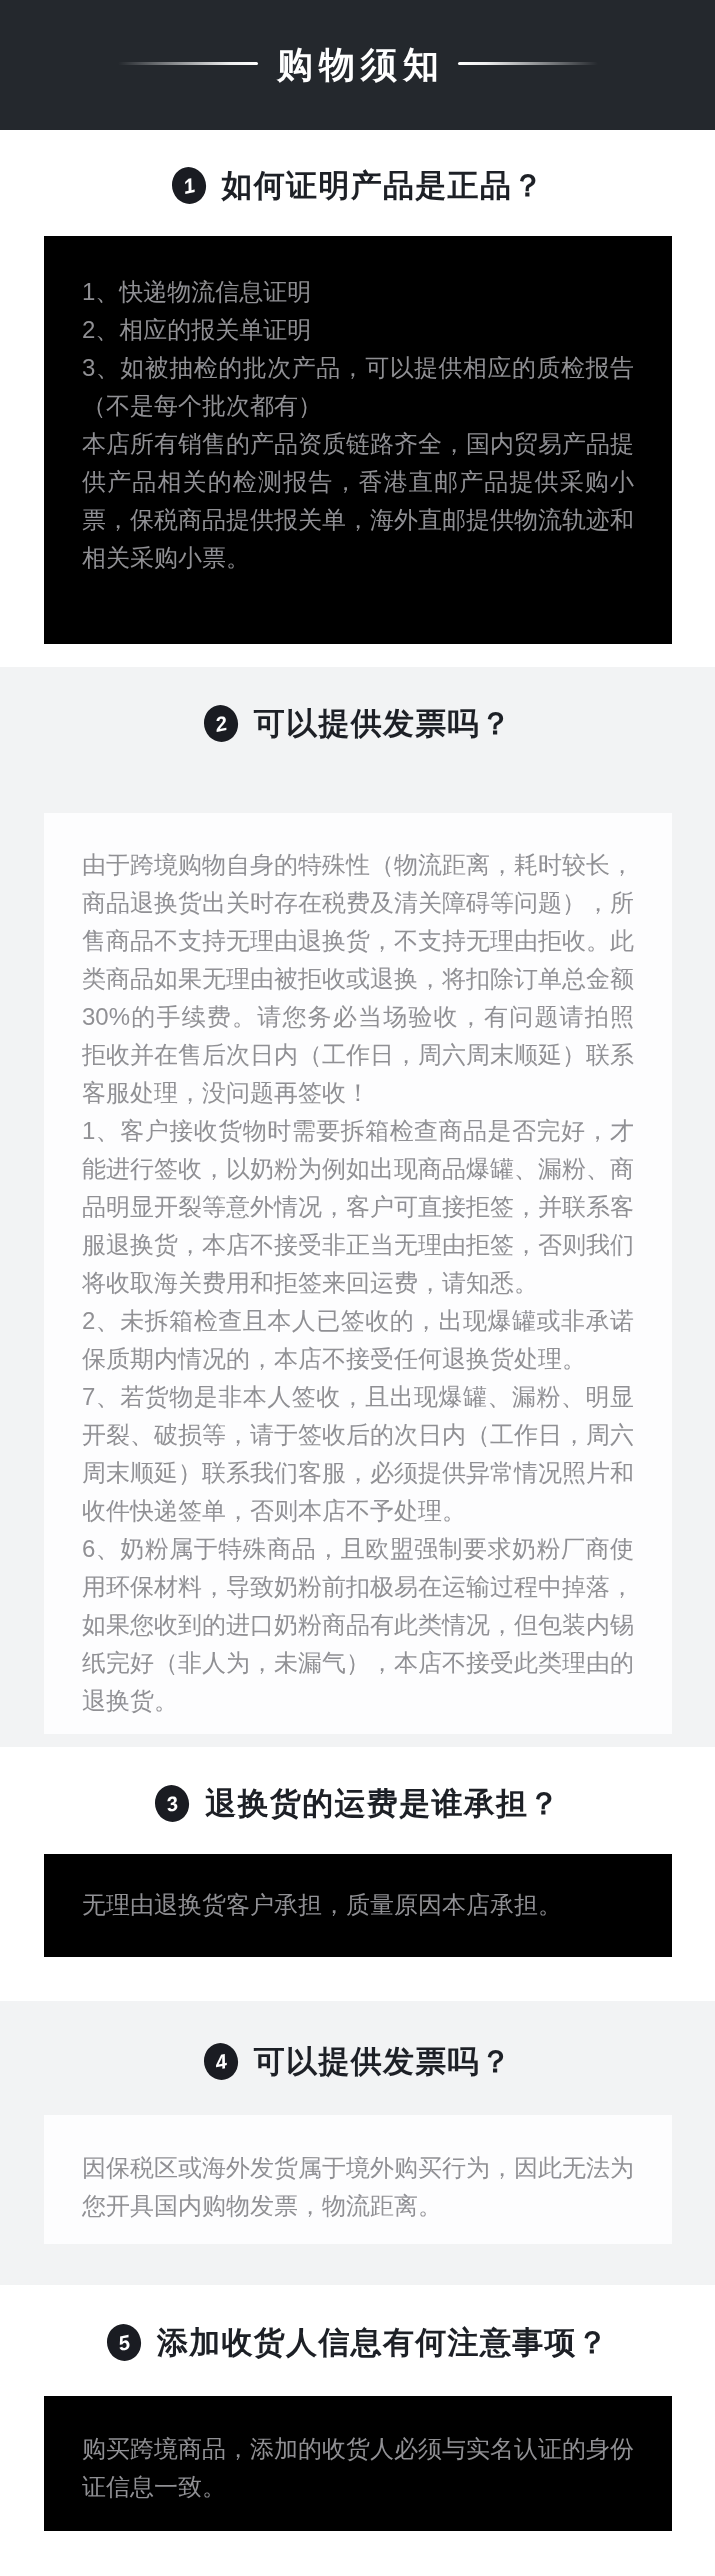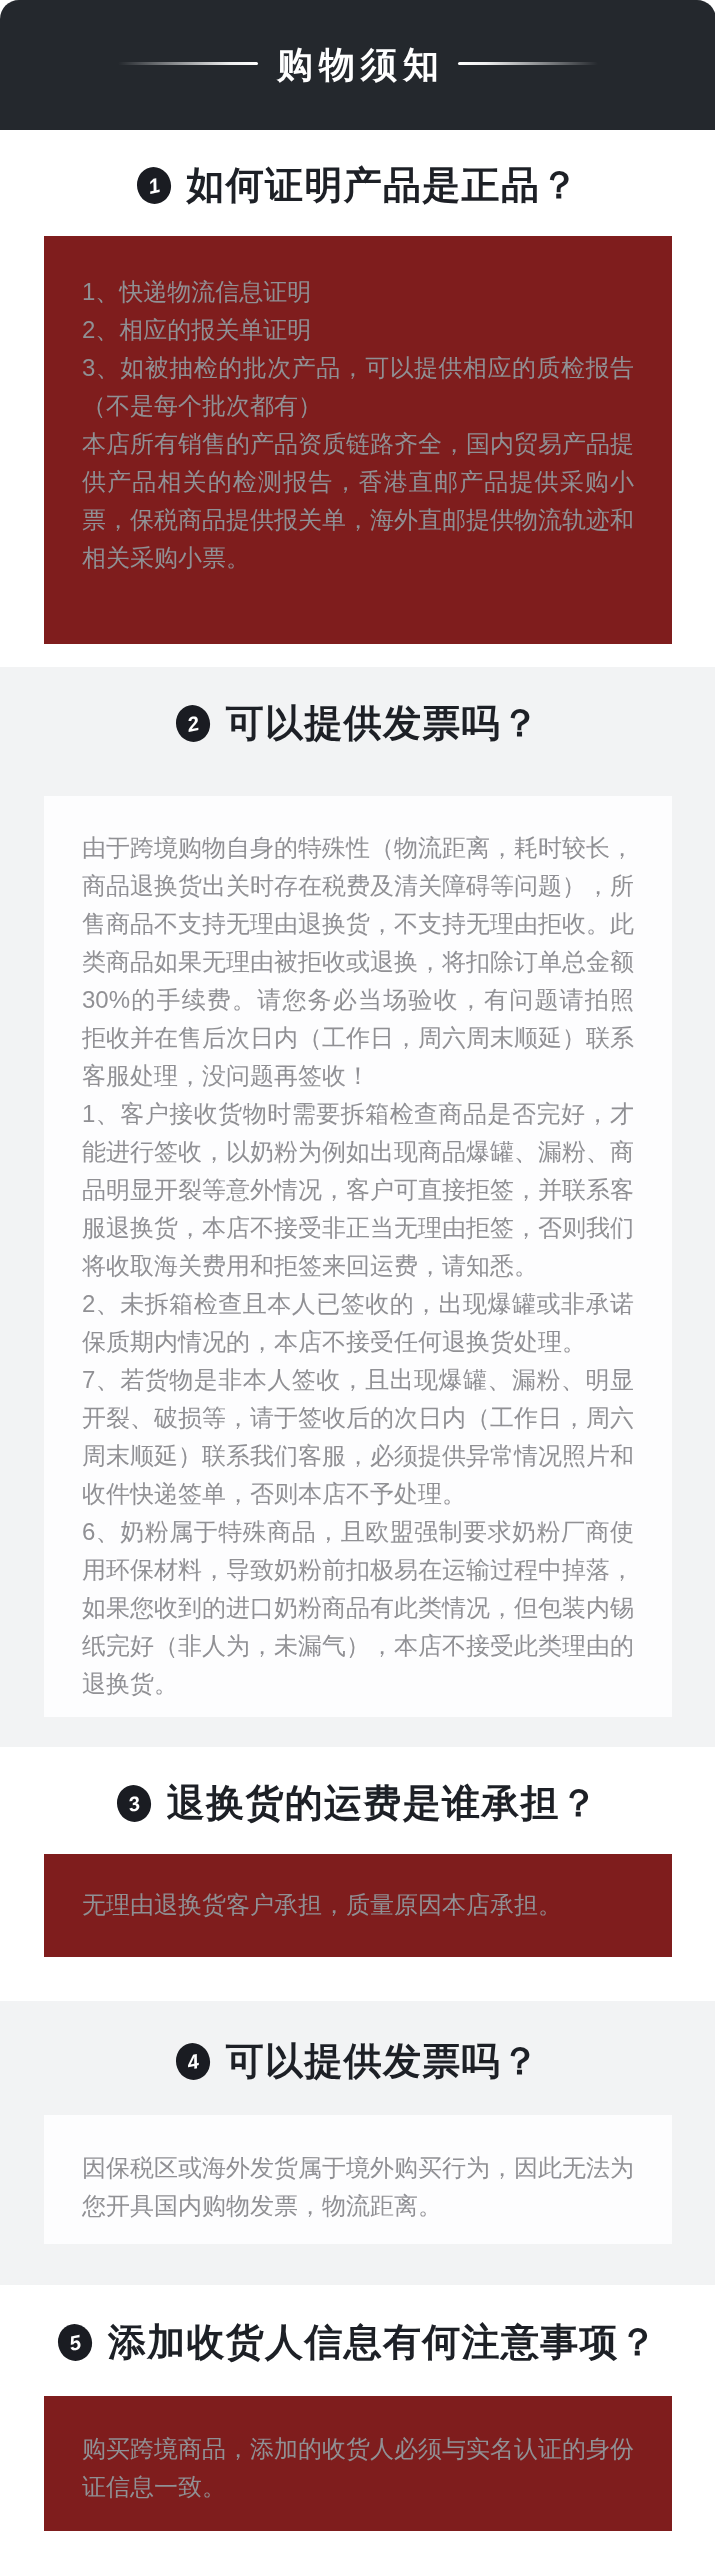--- a/index.html
+++ b/index.html
@@ -1,39 +1,39 @@
 <!DOCTYPE html>
 <html style="font-size:10.6px"><head>
 <meta charset="utf-8">
 <style>
   * { margin:0; padding:0; box-sizing:border-box; }
   html,body { width:716px; }
   body { background:#ffffff; font-family:"Liberation Sans","DejaVu Sans",sans-serif; }
-  .page { position:relative; width:716px; height:2576px; background:#ffffff; overflow:hidden;border-radius:19px; }
+  .page { position:relative; width:716px; height:2576px; background:#ffffff; overflow:hidden; }
 
   
   .banner { position:absolute; top:0; left:0; width:716px; height:130px; background:#24282d;
             display:flex; align-items:center; justify-content:center; }
   .banner-title { color:#ffffff; font-size:36px; font-weight:bold; letter-spacing:6px; margin-right:-6px; }
   .deco-line { position:absolute; top:62px; width:140px; height:3.3px; border-radius:2px; }
   .deco-left  { left:118px;  background:linear-gradient(90deg,  rgba(255,255,255,0) 0%, rgba(255,255,255,.92) 80%, #ffffff 100%); }
   .deco-right { right:118px; background:linear-gradient(270deg, rgba(255,255,255,0) 0%, rgba(255,255,255,.92) 80%, #ffffff 100%); }
 
   
   .sec-head { position:absolute; left:0; width:716px; height:37px;
               display:flex; align-items:center; justify-content:center; gap:16px; }
   .badge { flex:0 0 auto; width:34px; height:37px; border-radius:50%; background:#1a1c22;
            color:#ffffff; display:flex; align-items:center; justify-content:center;
            font-size:20.5px; font-weight:bold; font-style:italic; transform:rotate(-12deg); }
-  .sec-title { font-size:38px; font-weight:bold; color:#1d2026; letter-spacing:1.3px; white-space:nowrap; }
+  .sec-title { font-size:31px; font-weight:bold; color:#1d2026; letter-spacing:1.3px; white-space:nowrap; }
 
   
   .band { position:absolute; left:0; width:716px; background:#f2f3f4; }
   .panel { position:absolute; left:44px; width:628px; overflow:hidden; }
-  .panel-gray  { background:#7f1d1d; }
+  .panel-gray  { background:#000000; }
   .panel-white { background:#fdfdfe; }
 
   .body-text { color:#909094; font-size:24px; line-height:38px; text-align:justify; }
   .gap-top { }
 </style>
 </head>
 <body>
 
 <div class="page">
 
@@ -52,21 +52,21 @@
     <p class="body-text">2、相应的报关单证明</p>
     <p class="body-text">3、如被抽检的批次产品，可以提供相应的质检报告（不是每个批次都有）</p>
     <p class="body-text gap-top">本店所有销售的产品资质链路齐全，国内贸易产品提供产品相关的检测报告，香港直邮产品提供采购小票，保税商品提供报关单，海外直邮提供物流轨迹和相关采购小票。</p>
   </div>
 
   <div class="band" style="top:667px; height:1080px;"></div>
   <div class="sec-head" style="top:705px;">
     <div class="badge">2</div>
     <div class="sec-title">可以提供发票吗？</div>
   </div>
-  <div class="panel panel-white" style="top:796px; height:921px; padding:33px 38px;">
+  <div class="panel panel-white" style="top:813px; height:921px; padding:33px 38px;">
     <p class="body-text">由于跨境购物自身的特殊性（物流距离，耗时较长，商品退换货出关时存在税费及清关障碍等问题），所售商品不支持无理由退换货，不支持无理由拒收。此类商品如果无理由被拒收或退换，将扣除订单总金额30%的手续费。请您务必当场验收，有问题请拍照拒收并在售后次日内（工作日，周六周末顺延）联系客服处理，没问题再签收！</p>
     <p class="body-text">1、客户接收货物时需要拆箱检查商品是否完好，才能进行签收，以奶粉为例如出现商品爆罐、漏粉、商品明显开裂等意外情况，客户可直接拒签，并联系客服退换货，本店不接受非正当无理由拒签，否则我们将收取海关费用和拒签来回运费，请知悉。</p>
     <p class="body-text">2、未拆箱检查且本人已签收的，出现爆罐或非承诺保质期内情况的，本店不接受任何退换货处理。</p>
     <p class="body-text">7、若货物是非本人签收，且出现爆罐、漏粉、明显开裂、破损等，请于签收后的次日内（工作日，周六周末顺延）联系我们客服，必须提供异常情况照片和收件快递签单，否则本店不予处理。</p>
     <p class="body-text">6、奶粉属于特殊商品，且欧盟强制要求奶粉厂商使用环保材料，导致奶粉前扣极易在运输过程中掉落，如果您收到的进口奶粉商品有此类情况，但包装内锡纸完好（非人为，未漏气），本店不接受此类理由的退换货。</p>
   </div>
 
   <div class="sec-head" style="top:1785px;">
     <div class="badge">3</div>
     <div class="sec-title">退换货的运费是谁承担？</div>

